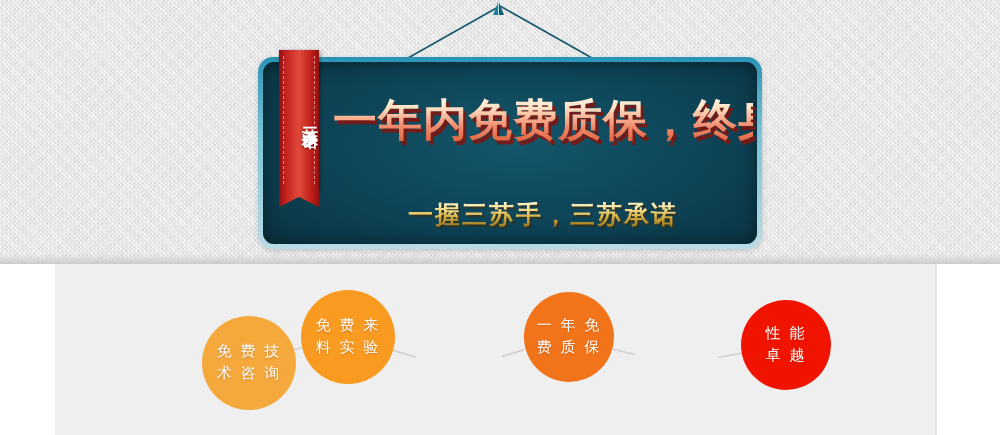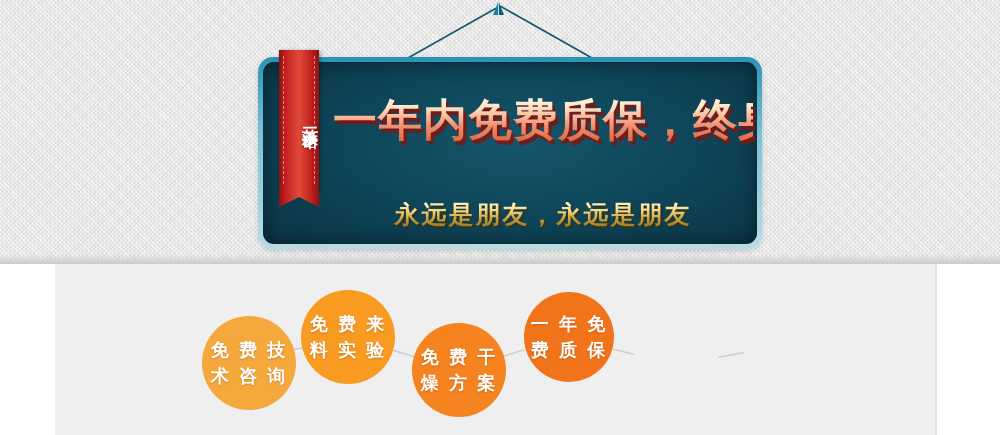--- a/index.html
+++ b/index.html
@@ -189,22 +189,22 @@
   .flow-svg { position: absolute; left: 0; top: 0; }
 
   .circle {
     position: absolute;
     border-radius: 50%;
     display: flex;
     align-items: center;
     justify-content: center;
     text-align: center;
     color: #ffffff;
-    font-weight: bold;
-    font-size: 18px;
+    font-weight: normal;
+    font-size: 15px;
     line-height: 1.45;
     letter-spacing: 2px;
     text-shadow: 0 1px 2px rgba(120,40,0,.30);
     box-sizing: border-box;
   }
   .circle span { display: block; white-space: nowrap; }
 </style>
 </head>
 <body>
 
@@ -224,21 +224,21 @@
     <div class="board-inner">
 
       <div class="ribbon">
         <div class="ribbon-dash-l"></div>
         <div class="ribbon-dash-r"></div>
         <div class="ribbon-text">三苏承诺</div>
       </div>
 
       <div class="headline">一年内免费质保，终身维护</div>
 
-      <div class="subtitle">永远是朋友，永远是朋友</div>
+      <div class="subtitle">一握三苏手，三苏承诺</div>
     </div>
   </div>
 
   <div class="bottom-section">
     <div class="bottom-panel"></div>
     <div class="bottom-panel-edge"></div>
 
     <div class="flow">
       <svg class="flow-svg" width="1000" height="171">
           <line x1="279.83437401095085" y1="88.82416317602927" x2="304.16562598904915" y2="83.17583682397073" stroke="#cfcfcf" stroke-width="1.6"></line>
@@ -253,28 +253,28 @@
             <span>免 费 技</span>
             <span>术 咨 询</span>
           </div>
         </div>
         <div class="circle" style="left: 301px; top: 26px; width: 94px; height: 94px; background: rgb(249, 154, 33);">
           <div>
             <span>免 费 来</span>
             <span>料 实 验</span>
           </div>
         </div>
-        <div class="circle" style="left: 412px; top: 59px; width: 94px; height: 94px; background: rgb(245, 131, 31);">
-          <div>
-            <span>免 费 干</span>
-            <span>燥 方 案</span>
-          </div>
-        </div>
         <div class="circle" style="left: 524px; top: 28px; width: 90px; height: 90px; background: rgb(242, 116, 26);">
           <div>
             <span>一 年 免</span>
             <span>费 质 保</span>
           </div>
         </div>
+        <div class="circle" style="left: 741px; top: 36px; width: 90px; height: 90px; background: rgb(240, 20, 0);">
+          <div>
+            <span>性 能</span>
+            <span>卓 越</span>
+          </div>
+        </div>
       </div>
   </div>
 
 </div>
 
 </body></html>

